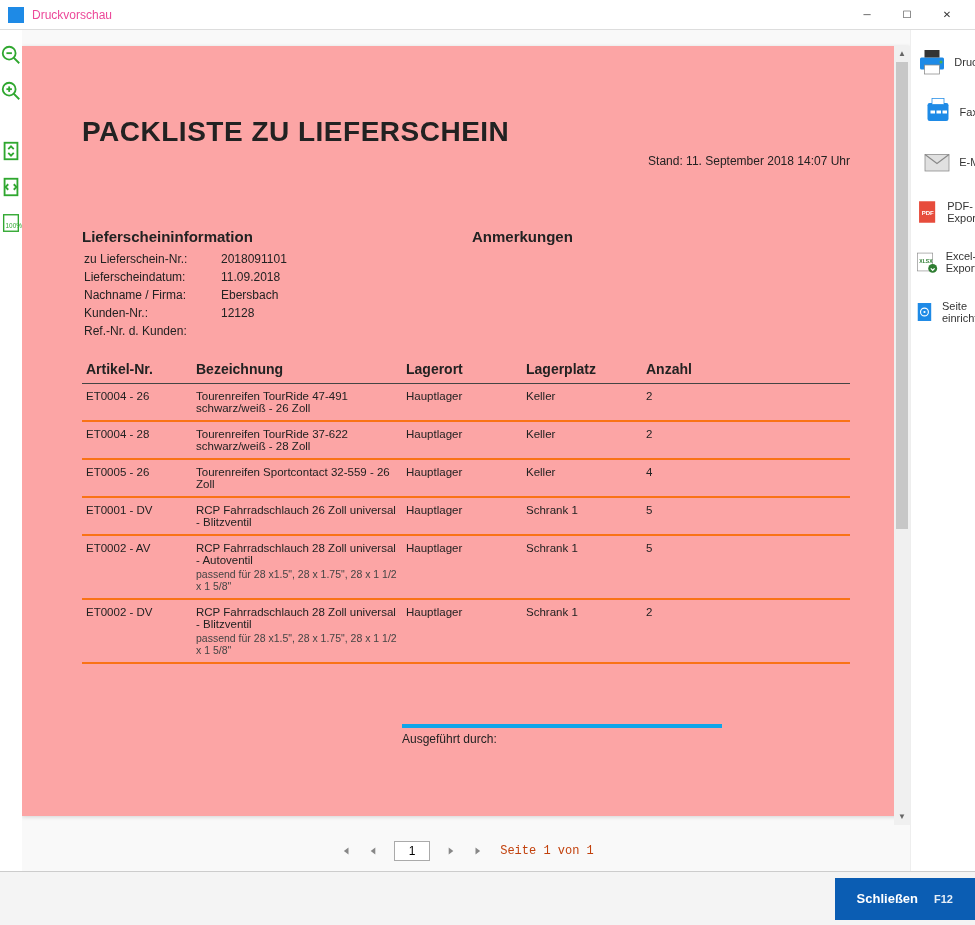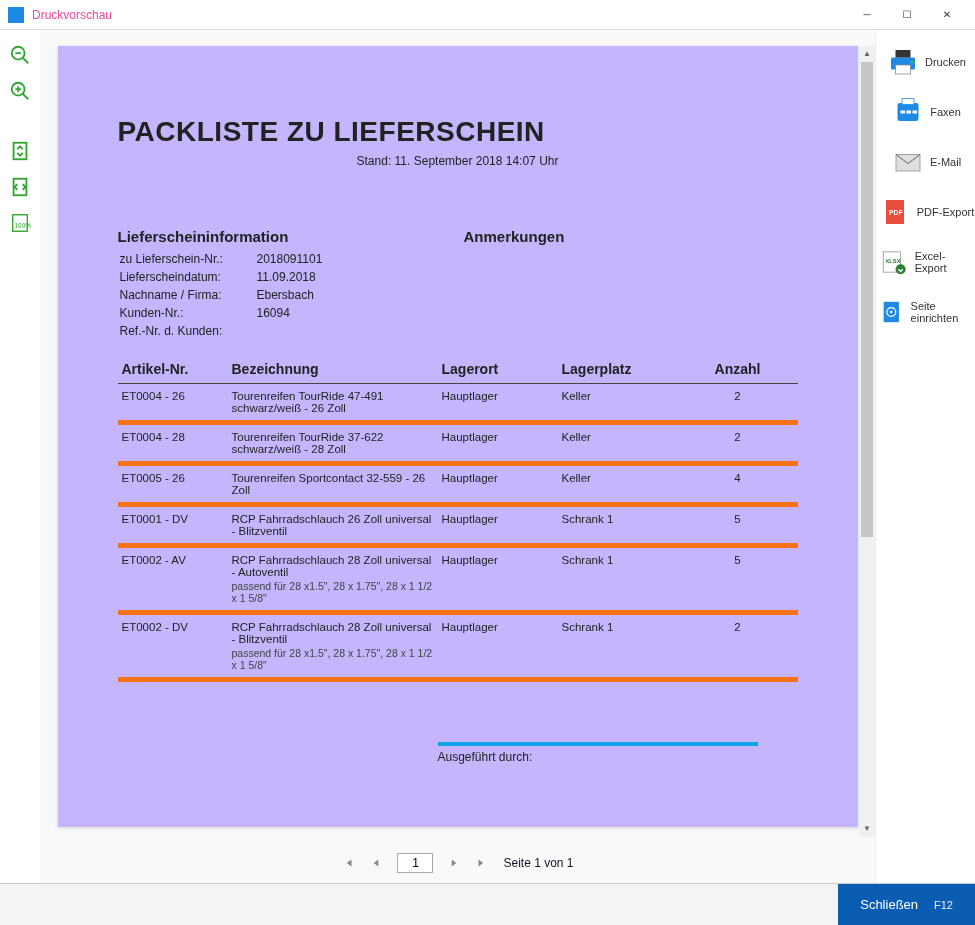--- a/index.html
+++ b/index.html
@@ -6,50 +6,50 @@
 body { font-family: "Segoe UI", Tahoma, sans-serif; font-size: 12px; background: #fff; width: 975px; height: 925px; overflow: hidden; display: flex; flex-direction: column; }
 .titlebar { height: 30px; display: flex; align-items: center; padding: 0 8px; border-bottom: 1px solid #ddd; }
 .titlebar .icon { width: 16px; height: 16px; background: #1e8ae6; margin-right: 8px; }
 .titlebar .title { flex: 1; color: #ec4899; }
 .titlebar .winbtn { width: 40px; text-align: center; font-family: "Segoe MDL2 Assets", sans-serif; font-size: 10px; color: #333; cursor: pointer; }
 .content { flex: 1; display: flex; overflow: hidden; }
 .left-toolbar { width: 40px; display: flex; flex-direction: column; align-items: center; padding-top: 14px; gap: 14px; }
 .left-toolbar svg { width: 22px; height: 22px; cursor: pointer; }
 .preview-area { flex: 1; background: #f9f9f9; display: flex; flex-direction: column; position: relative; }
 .preview-scroll { flex: 1; overflow: auto; display: flex; justify-content: center; padding: 16px 0; }
-.page { width: 800px; min-height: 770px; background: #c4b5fd; box-shadow: 0 1px 4px rgba(0,0,0,0.15); padding: 70px 60px 30px 60px; color: #222; position: relative; }
+.page { width: 888px; min-height: 770px; background: #fca5a5; box-shadow: 0 1px 4px rgba(0,0,0,0.15); padding: 70px 60px 30px 60px; color: #222; position: relative; }
 .page h1 { font-size: 28px; font-weight: 700; letter-spacing: 0.5px; }
 .mandant { font-size: 13px; margin-top: 6px; }
 .mandant b { font-weight: 700; }
-.stand { text-align: center; font-size: 12px; margin-top: 6px; }
+.stand { text-align: right; font-size: 12px; margin-top: 6px; }
 .section-row { display: flex; margin-top: 60px; gap: 12px; }
 .section-col { flex: 1; }
 .section-col h2 { font-size: 15px; font-weight: 700; margin-bottom: 4px; }
 .info-table td { font-size: 12px; padding: 1px 0; }
 .info-table td:first-child { width: 135px; }
 table.items { width: 100%; border-collapse: collapse; margin-top: 14px; }
 table.items th { text-align: left; font-size: 14px; font-weight: 700; border-bottom: 1.5px solid #444; padding: 6px 4px; }
-table.items th.num, table.items td.num { text-align: center; }
-table.items td { font-size: 11.5px; border-bottom: 5px solid #f97316; padding: 6px 4px; vertical-align: top; }
+table.items th.num, table.items td.num { }
+table.items td { font-size: 11.5px; border-bottom: 2px solid #f97316; padding: 6px 4px; vertical-align: top; }
 .subdesc { font-size: 10.5px; color: #444; margin-top: 2px; }
 .signature { margin-top: 60px; margin-left: 320px; border-top: 4px solid #0ea5e9; width: 320px; padding-top: 4px; font-size: 12px; }
 .scrollbar { position: absolute; right: 0; top: 16px; bottom: 46px; width: 16px; background: #f0f0f0; }
 .scrollbar .thumb { position: absolute; left: 2px; right: 2px; top: 16px; height: 60%; background: #c7c7c7; }
 .scrollbar .arr { position: absolute; left: 0; right: 0; height: 16px; text-align: center; font-size: 8px; color: #666; line-height: 16px; }
 .scrollbar .arr.up { top: 0; }
 .scrollbar .arr.down { bottom: 0; }
 .pager { height: 40px; display: flex; align-items: center; justify-content: center; gap: 14px; }
 .pager svg { width: 14px; height: 14px; fill: #888; cursor: pointer; }
 .pager input { width: 36px; height: 20px; text-align: center; border: 1px solid #aaa; font-size: 12px; }
-.pager .info { color: #0f172a; margin-left: 0; }
+.pager .info { color: #c2410c; margin-left: 0; font-family: Liberation Mono, monospace; }
 .right-toolbar { width: 100px; display: flex; flex-direction: column; align-items: center; padding-top: 16px; gap: 18px; border-left: 1px solid #eee; }
 .rt-item { display: flex; flex-direction: row; align-items: center; gap: 4px; cursor: pointer; }
 .rt-item span { font-size: 11px; color: #333; }
 .rt-item svg { width: 36px; height: 32px; }
-.footer { height: 42px; display: flex; justify-content: flex-end; align-items: center; background: #f4f4f4; border-top: 1px solid #ccc; }
+.footer { height: 54px; display: flex; justify-content: flex-end; align-items: center; background: #f4f4f4; border-top: 1px solid #ccc; font-weight: bold; }
 .close-btn { background: #0b5db3; color: #fff; height: 42px; display: flex; align-items: center; padding: 0 22px; gap: 16px; font-size: 13px; cursor: pointer; }
 .close-btn .hint { font-size: 11px; opacity: 0.9; }
 </style>
 </head>
 <body>
 
 <div class="titlebar">
   <div class="icon"></div>
   <div class="title">Druckvorschau</div>
   <div class="winbtn">─</div>
@@ -104,21 +104,21 @@
                   <tr>
                     <td>Lieferscheindatum:</td>
                     <td>11.09.2018</td>
                   </tr>
                   <tr>
                     <td>Nachname / Firma:</td>
                     <td>Ebersbach</td>
                   </tr>
                   <tr>
                     <td>Kunden-Nr.:</td>
-                    <td>16094</td>
+                    <td>12128</td>
                   </tr>
                   <tr>
                     <td>Ref.-Nr. d. Kunden:</td>
                     <td></td>
                   </tr>
                 </tbody>
               </table>
           </div>
           <div class="section-col">
             <h2>Anmerkungen</h2>

